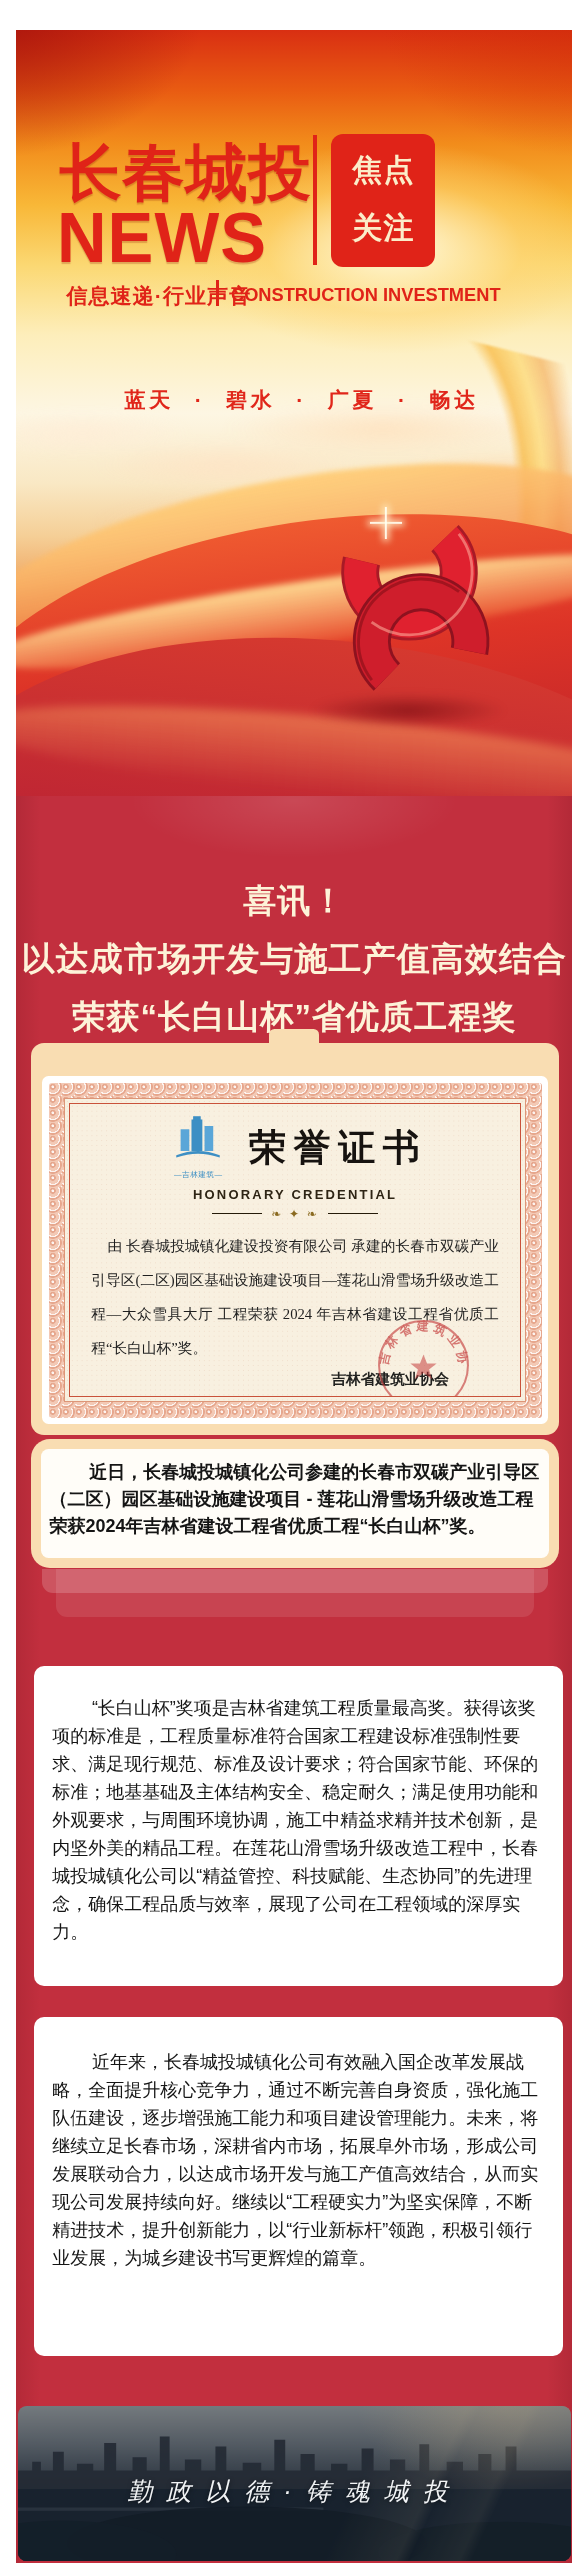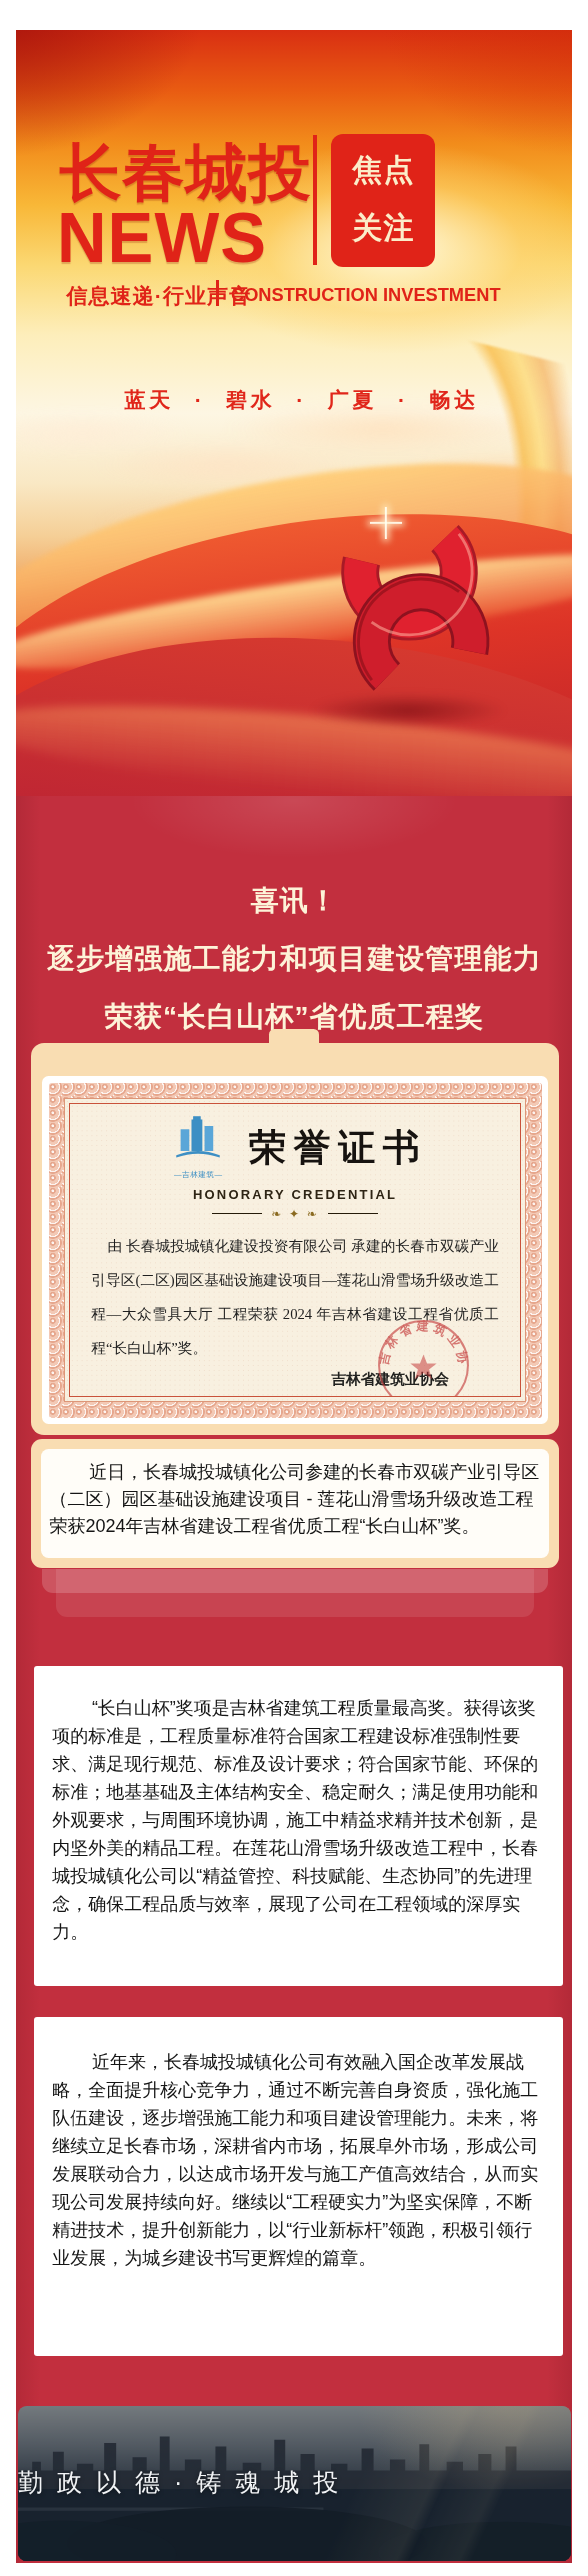--- a/index.html
+++ b/index.html
@@ -58,21 +58,21 @@
       box-shadow:0 0 7.6px 2.2px rgba(255,240,200,.9);}
   .sparkle:before{width:32px;height:2.2px;transform:translate(-50%,-50%);}
   .sparkle:after{width:2.2px;height:32px;transform:translate(-50%,-50%);}
 
   
   .body-red{left:16.4px;top:796px;width:556px;height:1767px;background-color:#c22f3e;
     background-image:
       radial-gradient(ellipse 234px 82px at 50% 4.4px, rgba(255,255,255,.12), transparent 70%),
       linear-gradient(90deg, rgba(70,0,10,.12) 0, rgba(70,0,10,0) 25px, rgba(70,0,10,0) 531px, rgba(70,0,10,.12) 100%);}
   .headline{left:0;top:76px;width:556px;text-align:center;color:#fdf3d8;font-weight:700;
-            font-size:28px;line-height:58px;letter-spacing:1.1px;}
+            font-size:33px;line-height:58px;letter-spacing:1.1px;}
   .tab{left:253px;top:233px;width:50px;height:15.3px;background:#f9ddb2;border-radius:5.5px 5.5px 0 0;}
 
   .card-cream{background:#f9ddb2;border-radius:13px;box-sizing:border-box;}
   .cert-card{left:14.7px;top:247px;width:528px;height:392px;padding:33px 11px 11px;}
   .cert{width:100%;height:348px;background:#ffffff;border-radius:6.5px;padding:6.5px;box-sizing:border-box;}
   .cert-lace{height:100%;box-sizing:border-box;padding:15.3px;border-radius:3.3px;background-color:#f3c9b5;
     background-image:repeating-radial-gradient(circle at 3.8px 3.8px, rgba(255,255,255,.8) 0 1.1px, rgba(219,138,108,.55) 1.6px 2.7px, transparent 3.3px 6px);
     background-size:13px 13px;}
   .cert-paper{height:100%;box-sizing:border-box;border:1.6px solid #dd9678;padding:4.4px;background-color:#f8f0e0;
     background-image:radial-gradient(rgba(214,150,120,.20) 0.5px, transparent 0.9px);background-size:4.9px 4.9px;}
@@ -84,42 +84,42 @@
   .cert-sub{text-align:center;font-size:13px;font-weight:700;letter-spacing:2.2px;color:#2e2414;margin-top:7px;}
   .cert-orn{display:flex;justify-content:center;align-items:center;gap:8.7px;margin-top:4.4px;}
   .cert-orn .bar{width:50px;height:1.6px;background:#241a08;}
   .cert-orn .glyph{font-size:12px;color:#8a6a20;letter-spacing:2.2px;}
   .cert-body{margin-top:8.7px;font-family:"Liberation Serif",serif;font-size:14.7px;line-height:34px;color:#1f1f1f;
              text-align:justify;text-indent:1.1em;}
   .cert-sign{position:relative;margin-top:2.2px;text-align:right;padding-right:50px;
              font-family:"Liberation Serif",serif;font-size:14.7px;font-weight:700;color:#21211f;line-height:25px;}
   .seal{position:absolute;right:25px;top:-52px;width:101px;height:101px;opacity:.8;}
 
-  .para-card1{left:14.7px;top:643px;width:528px;height:129px;border-radius:11px;padding:9.8px;}
+  .para-card1{left:14.7px;top:643px;width:528px;height:129px;border-radius:19px;padding:9.8px;font-weight:bold;}
   .para-card1 .inner{width:100%;height:100%;box-sizing:border-box;background:#fffdf8;border-radius:7.6px;padding:9.8px 8.7px 0;}
   .ptext{font-size:18px;line-height:27px;color:#151515;text-indent:2.2em;margin:0;}
   .shadow1{left:26px;top:773px;width:506px;height:24px;background:rgba(255,255,255,.18);border-radius:0 0 11px 11px;}
   .shadow2{left:40px;top:773px;width:478px;height:48px;background:rgba(255,255,255,.10);border-radius:0 0 11px 11px;}
 
-  .card-white{background:#ffffff;border-radius:3px;box-sizing:border-box;}
+  .card-white{background:#ffffff;border-radius:10px;box-sizing:border-box;}
   .para-card2{left:17.4px;top:870px;width:529px;height:320px;padding:28px 18.5px 0;}
   .para-card3{left:17.4px;top:1221px;width:529px;height:339px;padding:30.5px 18.5px 0;}
   .ptext2{font-size:18px;line-height:28px;color:#151515;text-indent:2.2em;margin:0;}
 
   
   .footer-img{left:1.6px;top:1610px;width:553px;height:155px;border-radius:8.7px;overflow:hidden;
     background:linear-gradient(180deg,#9aa0a2 0%,#868c90 12%,#6f777e 24%,#565f68 36%,#3f4852 48%,#2f3944 62%,#263140 76%,#1f2a39 100%);}
   .footer-img .glow{position:absolute;inset:0;
     background:
       radial-gradient(ellipse 229px 131px at 88% 0%, rgba(255,220,160,.32), transparent 65%),
       linear-gradient(115deg, transparent 60%, rgba(255,235,190,.10) 72%, transparent 74%, rgba(255,235,190,.08) 82%, transparent 84%);}
   .footer-img .shade{position:absolute;inset:0;background:rgba(16,22,32,.28);}
   .sky-svg{position:absolute;left:0;top:0;width:100%;height:100%;}
-  .footer-slogan{position:absolute;left:0;top:60px;width:100%;color:#f2f4f6;
-    font-size:25px;font-weight:500;letter-spacing:14px;text-shadow:0 1.1px 4.4px rgba(0,0,0,.5);}
+  .footer-slogan{position:absolute;left:0;top:69px;width:100%;text-align:center;color:#f2f4f6;
+    font-size:25px;font-weight:500;letter-spacing:14px;text-shadow:0 1.1px 4.4px rgba(0,0,0,.5);font-style:italic;}
 </style>
 </head>
 <body>
 
 <div class="page">
 
   <div class="abs banner">
     <div class="abs clouds"></div>
     <div class="abs gold-arc"></div>
 
@@ -152,21 +152,21 @@
     <div class="abs tag-cn">信息速递·行业声音</div>
     <div class="abs tag-sep"></div>
     <div class="abs tag-en">CONSTRUCTION INVESTMENT</div>
     <div class="abs slogan">蓝天 · 碧水 · 广夏 · 畅达</div>
   </div>
 
   <div class="abs body-red">
 
     <div class="abs headline">
       <div>喜讯！</div>
-      <div>逐步增强施工能力和项目建设管理能力</div>
+      <div>以达成市场开发与施工产值高效结合</div>
       <div>荣获“长白山杯”省优质工程奖</div>
     </div>
 
     <div class="abs tab"></div>
 
     <div class="abs card-cream cert-card">
       <div class="cert">
         <div class="cert-lace">
           <div class="cert-paper">
             <div class="cert-line">

